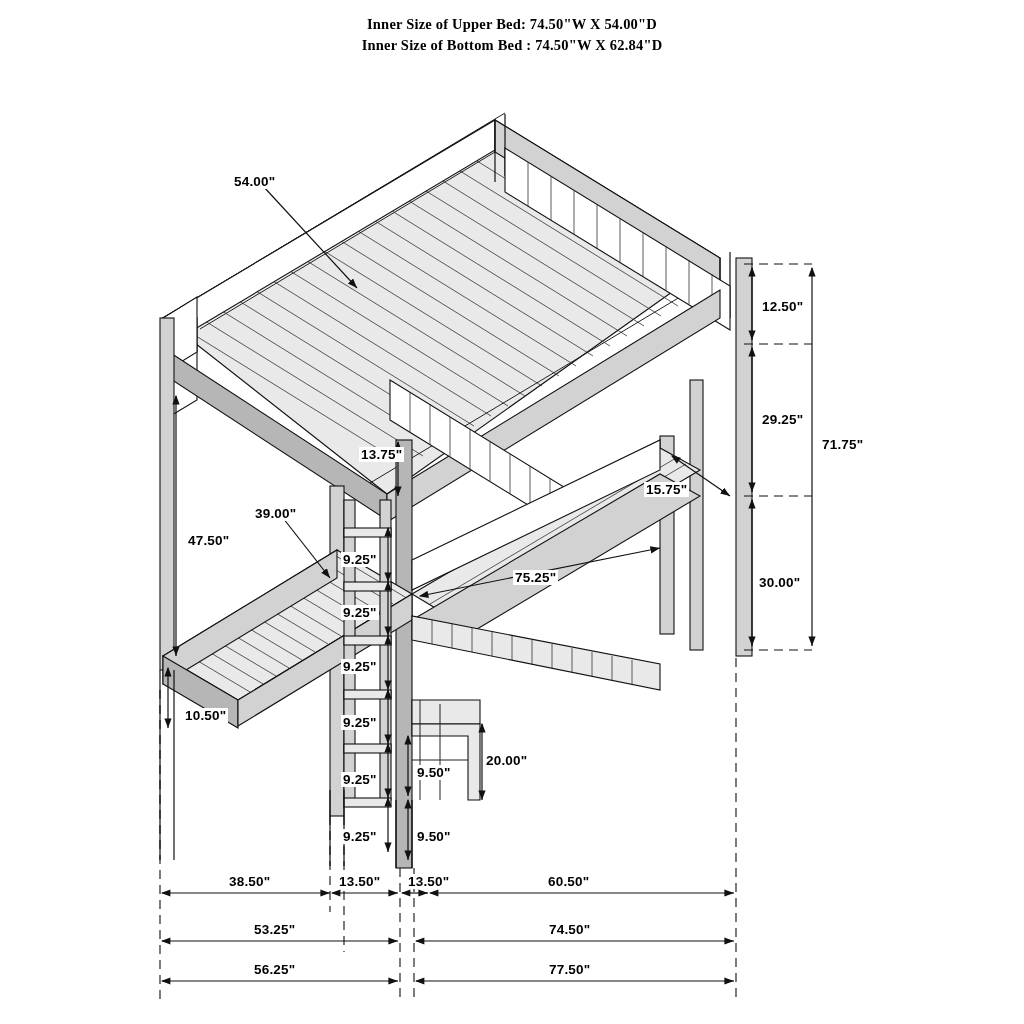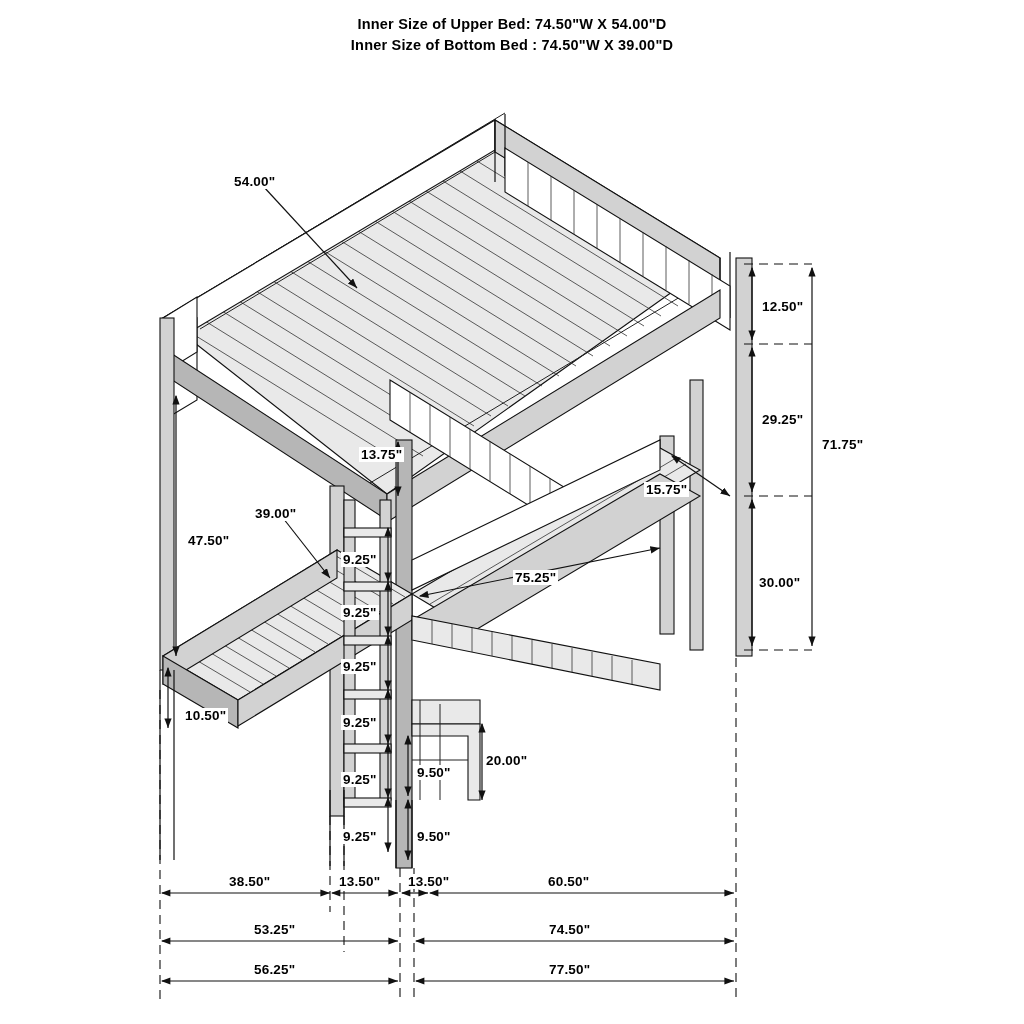--- a/index.html
+++ b/index.html
@@ -19,20 +19,21 @@
   .title-block {
     position: absolute;
     top: 14px;
     left: 0;
     width: 1024px;
     text-align: center;
     font-size: 14.5px;
     font-weight: bold;
     line-height: 21px;
     letter-spacing: 0.2px;
+    font-family: Liberation Serif, serif;
   }
   .dim {
     position: absolute;
     font-size: 13.5px;
     font-weight: bold;
     letter-spacing: 0.2px;
     white-space: nowrap;
     background: #ffffff;
     padding: 0 2px;
   }
@@ -52,21 +53,21 @@
   .fill-d { fill: #b6b6b6; stroke: #111; stroke-width: 1.1; }
   .fill-w { fill: #ffffff; stroke: #111; stroke-width: 1.1; }
 </style>
 </head>
 <body>
 
 <div id="page">
 
   <div class="title-block">
     <div>Inner Size of Upper Bed: 74.50"W X 54.00"D</div>
-    <div>Inner Size of Bottom Bed : 74.50"W X 39.00"D</div>
+    <div>Inner Size of Bottom Bed : 74.50"W X 62.84"D</div>
   </div>
 
   <svg class="layer" viewBox="0 0 1024 1024">
 
     <polygon class="fill-l" points="163,318 495,120 720,258 387,494"></polygon>
 
     <g class="ln-hair">
       <line x1="188" y1="331" x2="406" y2="466"></line>
       <line x1="205" y1="321" x2="423" y2="456"></line>
       <line x1="222" y1="311" x2="440" y2="446"></line>

